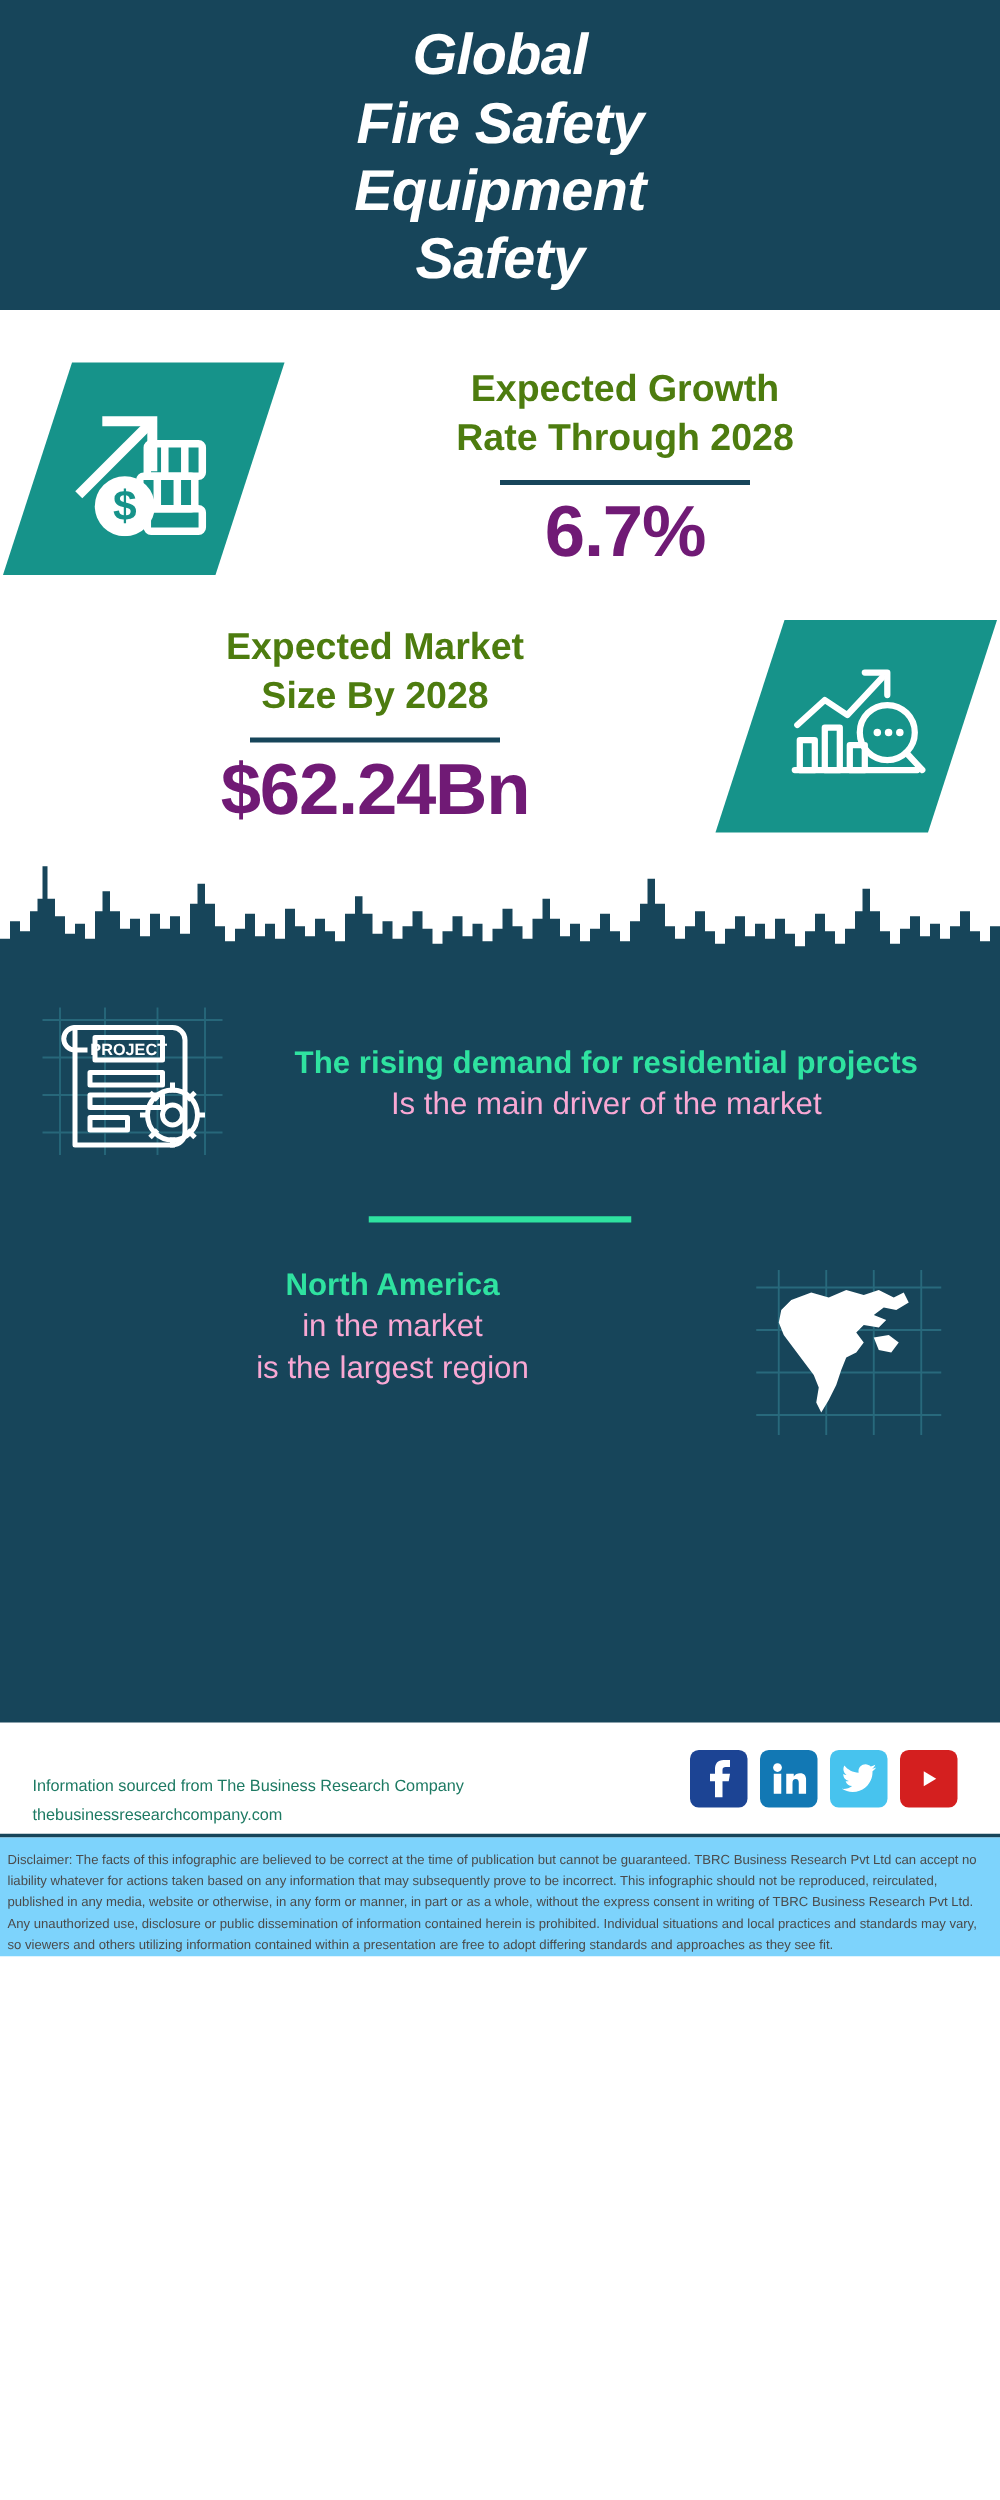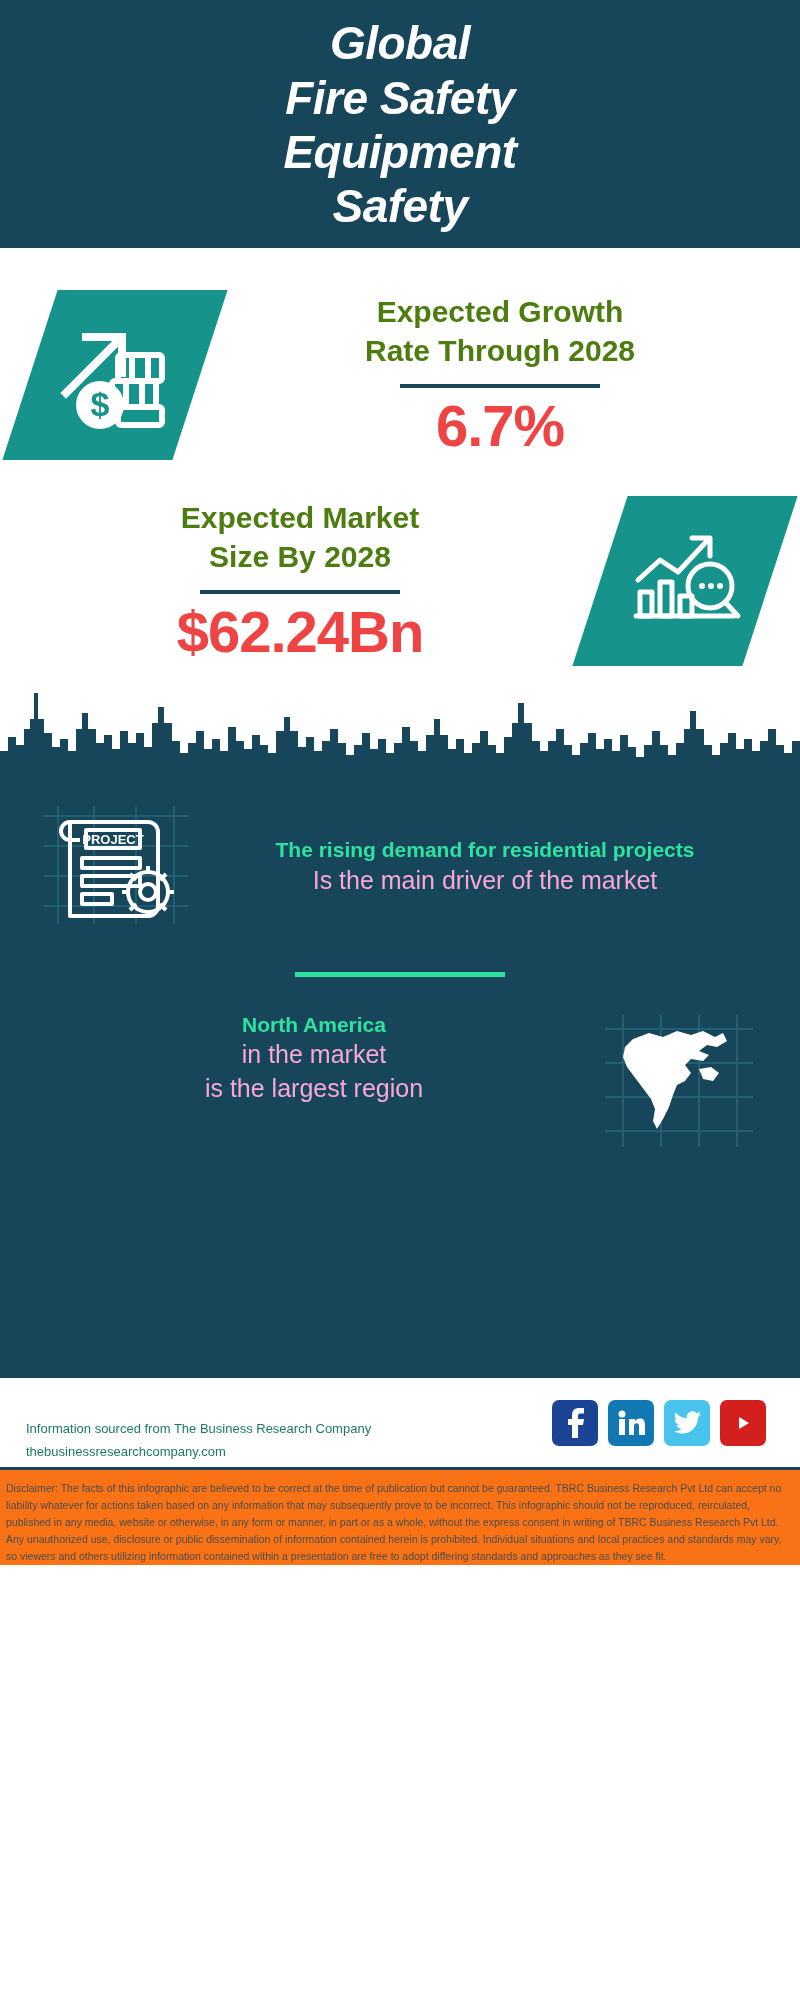--- a/index.html
+++ b/index.html
@@ -71,21 +71,21 @@
     font-weight: bold;
     line-height: 1.28;
   }
   .rule {
     width: 200px;
     height: 4px;
     background: #17455a;
     margin: 14px auto 8px auto;
   }
   .stat-value {
-    color: #ef4444;
+    color: #701a75;
     font-size: 58px;
     font-weight: bold;
     line-height: 1.05;
     letter-spacing: -1px;
   }
 
   .first .paral { margin-left: 30px; }
   .second .paral { margin-right: 30px; }
 
   
@@ -101,25 +101,25 @@
     width: 800px;
     height: 110px;
     display: block;
   }
 
   .driver-block {
     display: flex;
     align-items: center;
     padding: 22px 26px 0 26px;
   }
-  .driver-icon { flex: 0 0 auto; width: 180px; text-align: center; }
+  .driver-icon { flex: 0 0 auto; width: 180px; text-align: left; }
   .driver-text { flex: 1 1 auto; text-align: center; padding-right: 10px; }
   .hl {
     color: #2fe2a0;
-    font-size: 21px;
+    font-size: 25px;
     font-weight: bold;
     line-height: 1.3;
     display: block;
   }
   .plain {
     color: #f9a8d4;
     font-size: 25px;
     line-height: 1.35;
     display: block;
   }
@@ -160,21 +160,21 @@
     display: flex; align-items: center; justify-content: center;
     color: #fff; font-weight: bold;
   }
   .s-fb { background: #1c4494; }
   .s-li { background: #1278b4; }
   .s-tw { background: #47c3ee; }
   .s-yt { background: #d41f1f; }
 
   
   .disclaimer {
-    background: #f97316;
+    background: #7dd3fc;
     padding: 10px 6px 0 6px;
     color: #4b4b4b;
     font-size: 10.5px;
     line-height: 1.62;
     text-align: left;
   }
 </style>
 </head>
 <body>
 

